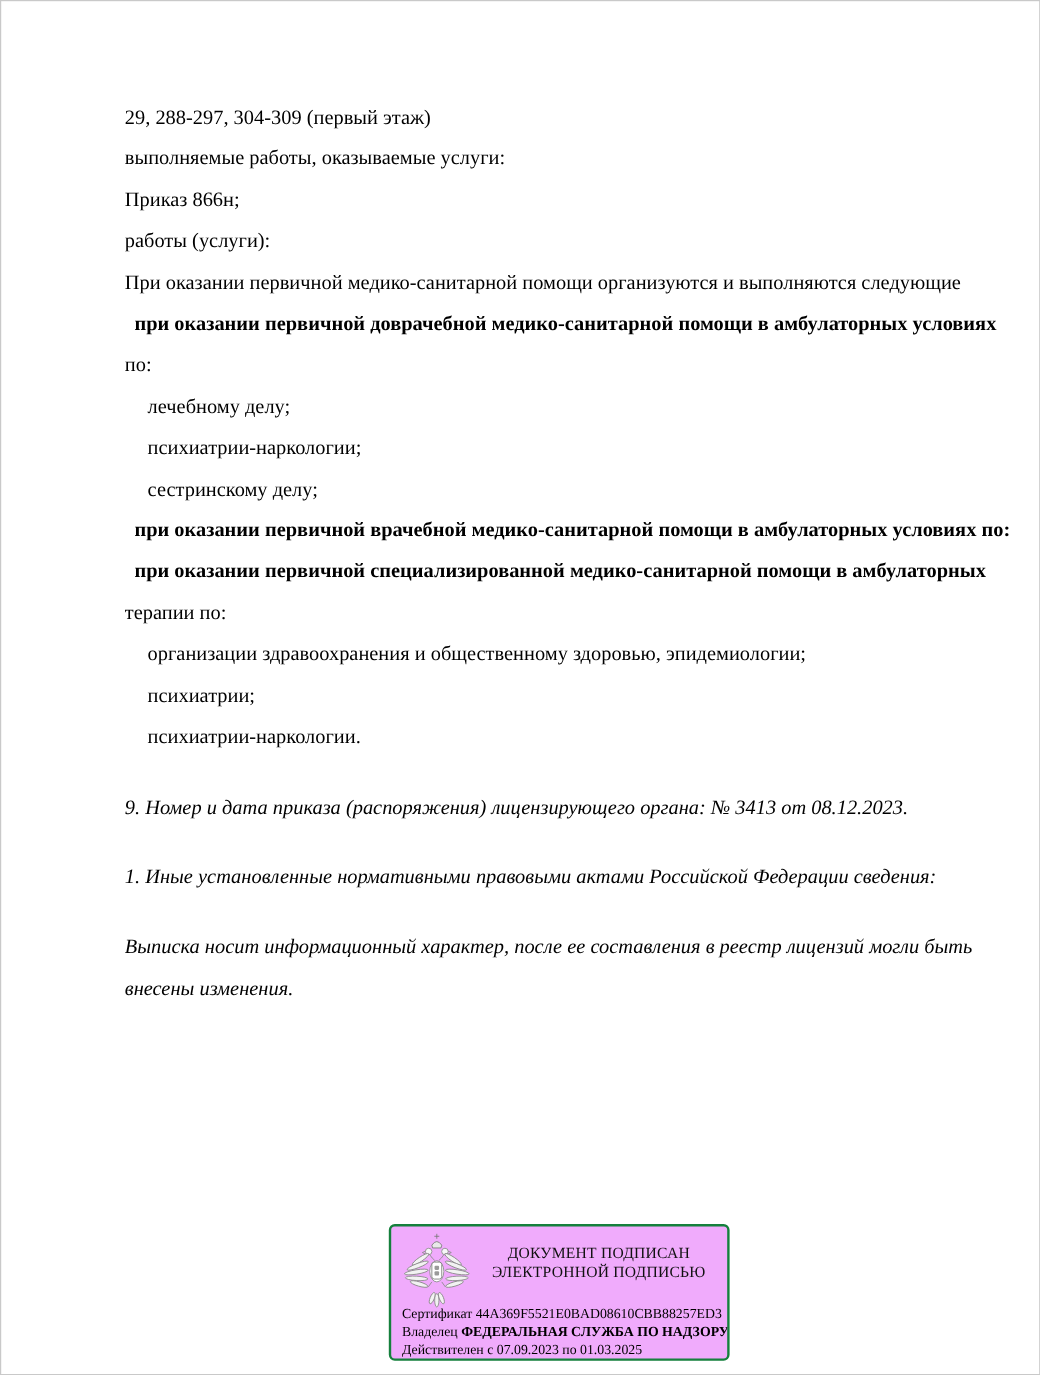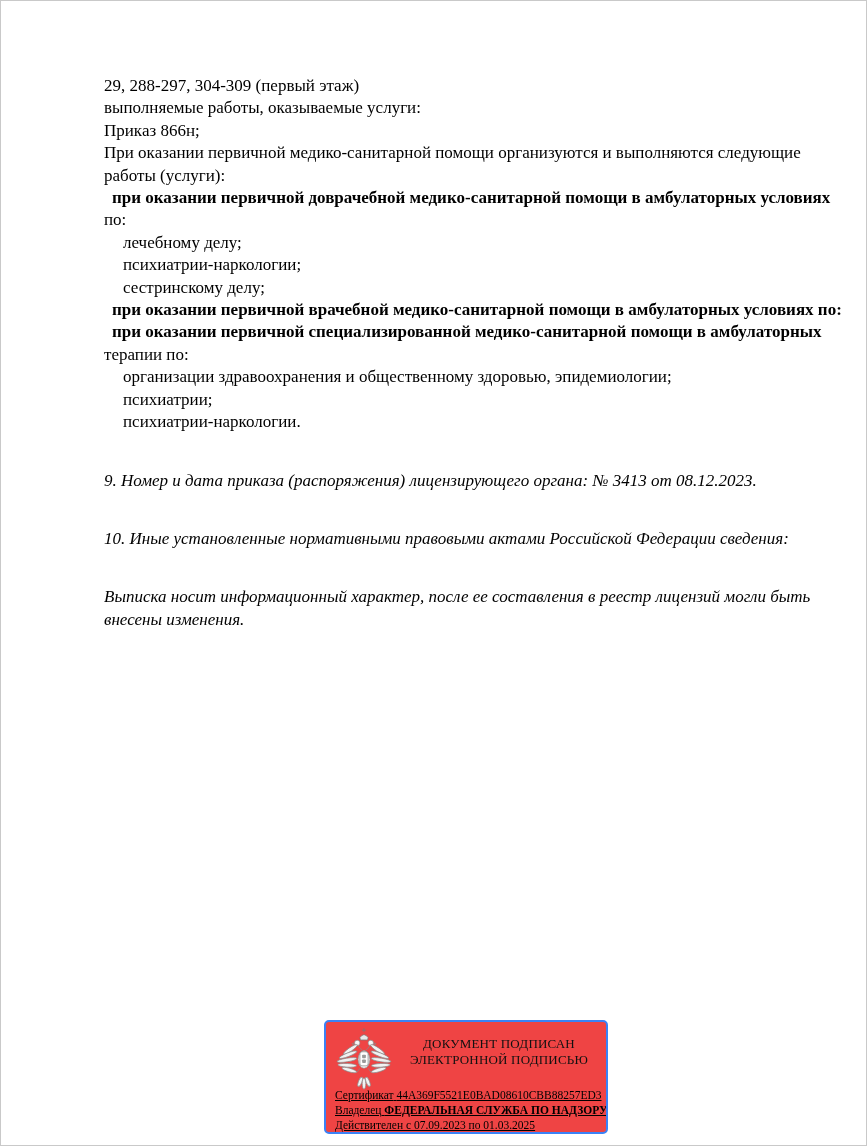--- a/index.html
+++ b/index.html
@@ -13,81 +13,80 @@
     color:#000000;
     overflow:hidden;
   }
   .body-text{
     position:absolute;
     left:103px;top:74px;width:715px;
     font-size:17px;
     line-height:22.4px;
   }
   .para + .para{margin-top:36px;font-style:italic;}
-  .line{white-space:pre;min-height:22.4px;}
+  .line{white-space:pre;min-height:22.4px;margin-top:12px;}
   .ind-0{padding-left:0;}
   .ind-1{padding-left:8px;font-weight:bold;}
   .ind-2{padding-left:19px;}
   .stamp{
     position:absolute;
     left:323px;top:1019px;
     width:284px;height:114px;
     box-sizing:border-box;
-    border:2px solid #3b82f6;
+    border:2px solid #15803d;
     border-radius:5px;
-    background:#ef4444;
+    background:#f0abfc;
     overflow:hidden;
   }
   .stamp-emblem{
     position:absolute;left:8px;top:5px;width:60px;height:66px;
   }
   .stamp-title{
     position:absolute;left:70px;right:4px;top:14px;
     text-align:center;
     font-size:13px;line-height:15.5px;
     letter-spacing:0.2px;
     color:#111111;
   }
   .stamp-info{
     position:absolute;left:9px;right:0;top:66px;
     font-size:11.5px;line-height:15.2px;
     white-space:nowrap;
-    text-decoration:underline;
   }
   .stamp-info b{font-weight:bold;}
 </style>
 </head>
 <body>
 
 <div class="page">
 
   <div class="body-text">
       <div class="para">
         <div class="line ind-0">29, 288-297, 304-309 (первый этаж)</div>
         <div class="line ind-0">выполняемые работы, оказываемые услуги:</div>
         <div class="line ind-0">Приказ 866н;</div>
+        <div class="line ind-0">работы (услуги):</div>
         <div class="line ind-0">При оказании первичной медико-санитарной помощи организуются и выполняются следующие</div>
-        <div class="line ind-0">работы (услуги):</div>
         <div class="line ind-1">при оказании первичной доврачебной медико-санитарной помощи в амбулаторных условиях</div>
         <div class="line ind-0">по:</div>
         <div class="line ind-2">лечебному делу;</div>
         <div class="line ind-2">психиатрии-наркологии;</div>
         <div class="line ind-2">сестринскому делу;</div>
         <div class="line ind-1">при оказании первичной врачебной медико-санитарной помощи в амбулаторных условиях по:</div>
         <div class="line ind-1">при оказании первичной специализированной медико-санитарной помощи в амбулаторных</div>
         <div class="line ind-0">терапии по:</div>
         <div class="line ind-2">организации здравоохранения и общественному здоровью, эпидемиологии;</div>
         <div class="line ind-2">психиатрии;</div>
         <div class="line ind-2">психиатрии-наркологии.</div>
       </div>
       <div class="para">
         <div class="line ind-0">9. Номер и дата приказа (распоряжения) лицензирующего органа: № 3413 от 08.12.2023.</div>
       </div>
       <div class="para">
-        <div class="line ind-0">10. Иные установленные нормативными правовыми актами Российской Федерации сведения:</div>
+        <div class="line ind-0">1. Иные установленные нормативными правовыми актами Российской Федерации сведения:</div>
       </div>
       <div class="para">
         <div class="line ind-0">Выписка носит информационный характер, после ее составления в реестр лицензий могли быть</div>
         <div class="line ind-0">внесены изменения.</div>
       </div>
     </div>
 
   <div class="stamp">
     <div class="stamp-emblem">
       <svg viewBox="0 0 100 112" width="60" height="66" xmlns="http://www.w3.org/2000/svg">

